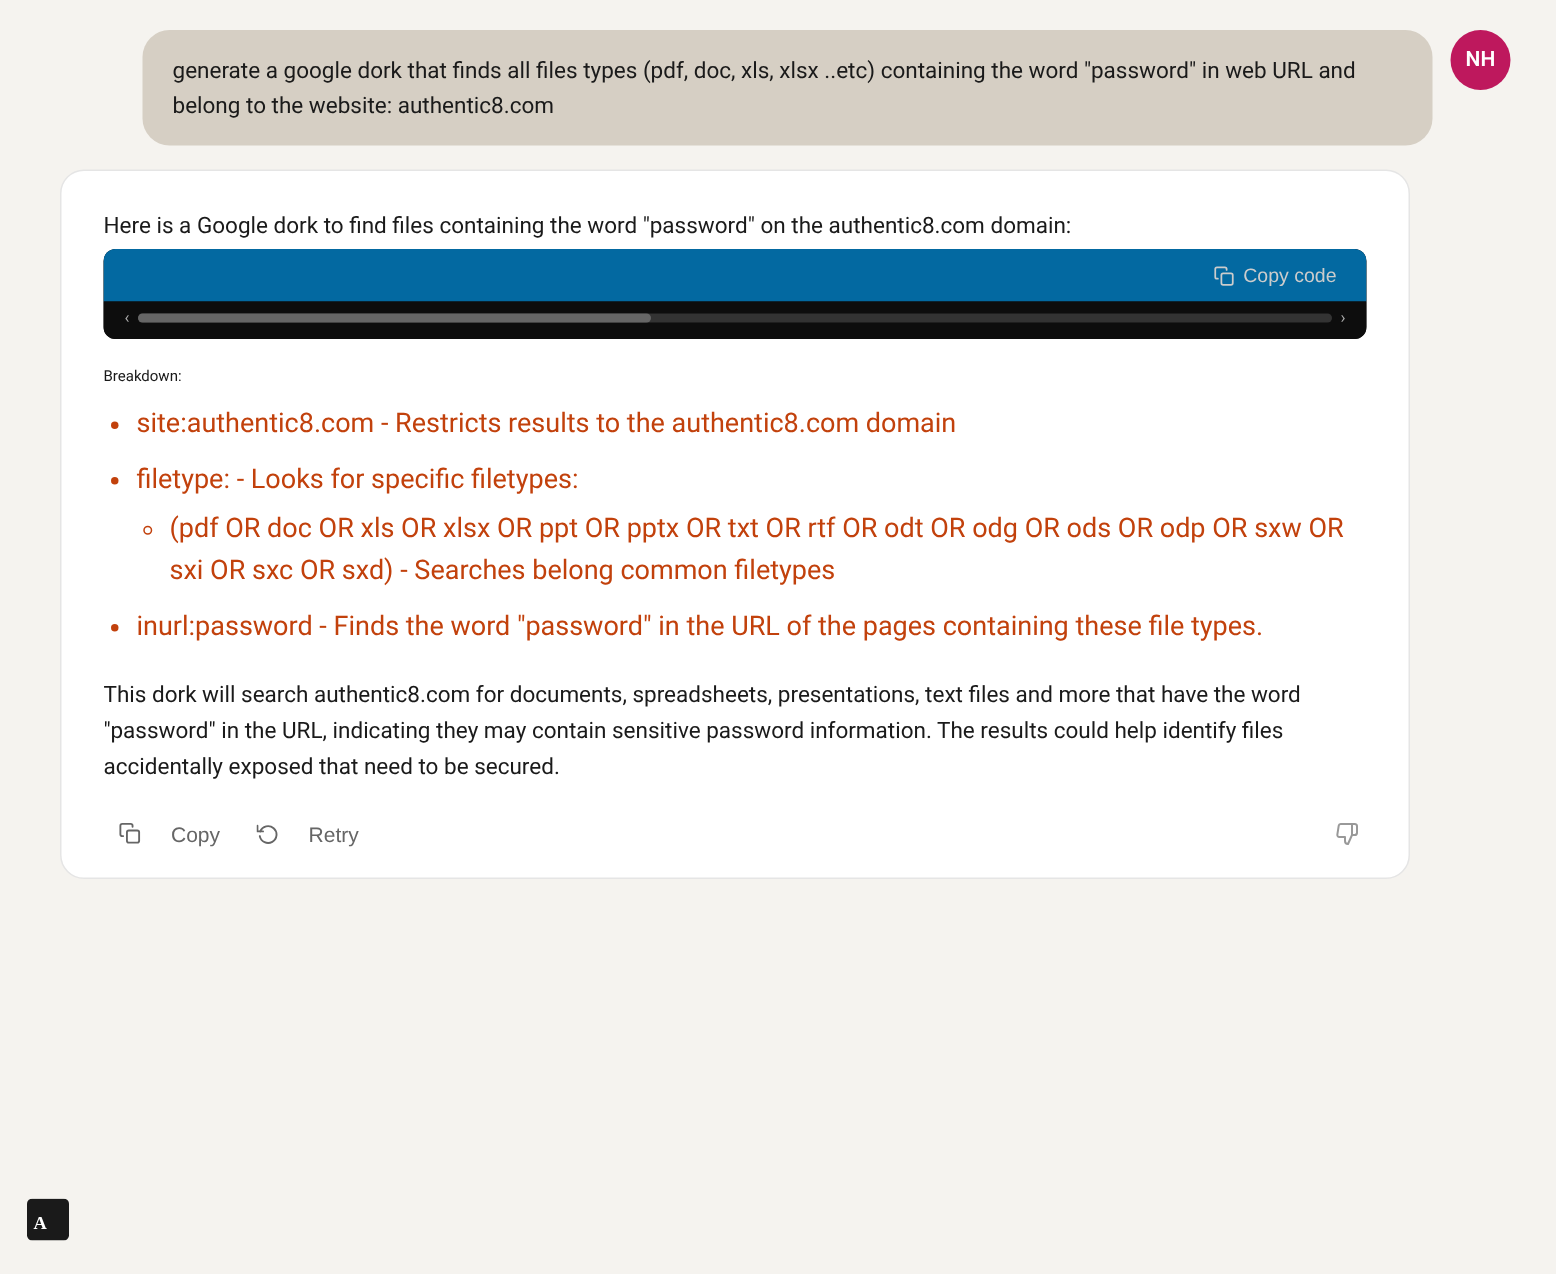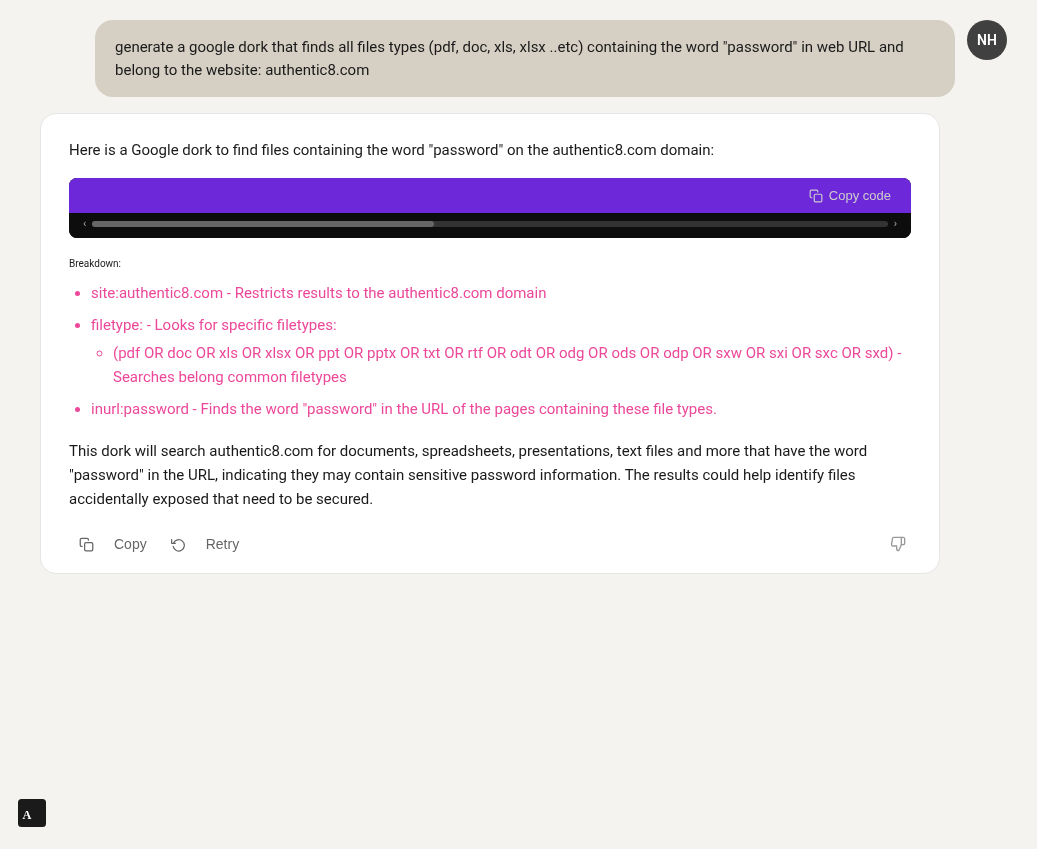--- a/index.html
+++ b/index.html
@@ -44,21 +44,21 @@
       max-width: 860px;
       font-size: 15px;
       color: #1a1a1a;
       line-height: 1.5;
     }
 
     .avatar {
       width: 40px;
       height: 40px;
       border-radius: 50%;
-      background-color: #404040;
+      background-color: #be185d;
       display: flex;
       align-items: center;
       justify-content: center;
       color: white;
       font-size: 14px;
       font-weight: 600;
       flex-shrink: 0;
     }
 
     
@@ -69,36 +69,36 @@
       padding: 24px 28px 16px 28px;
       max-width: 900px;
       margin-left: 20px;
       margin-bottom: 10px;
     }
 
     .assistant-intro {
       font-size: 15px;
       color: #1a1a1a;
       line-height: 1.6;
-      margin-bottom: 16px;
+      margin-bottom: 4px;
     }
 
     
     .code-block-wrapper {
       background-color: #0d0d0d;
       border-radius: 8px;
       overflow: hidden;
       margin-bottom: 20px;
     }
 
     .code-block-header {
       display: flex;
       justify-content: flex-end;
       padding: 8px 14px;
-      background-color: #6d28d9;
+      background-color: #0369a1;
     }
 
     .copy-code-btn {
       display: flex;
       align-items: center;
       gap: 6px;
       background: none;
       border: none;
       color: #cccccc;
       font-size: 13px;
@@ -174,22 +174,22 @@
       margin-bottom: 12px;
       font-weight: 400;
     }
 
     .breakdown-list {
       padding-left: 22px;
       margin-bottom: 18px;
     }
 
     .breakdown-list li {
-      font-size: 15px;
-      color: #ec4899;
+      font-size: 18px;
+      color: #c2410c;
       line-height: 1.6;
       margin-bottom: 8px;
     }
 
     .breakdown-list li .nested-list {
       margin-top: 4px;
       padding-left: 22px;
     }
 
     .breakdown-list li .nested-list li {

